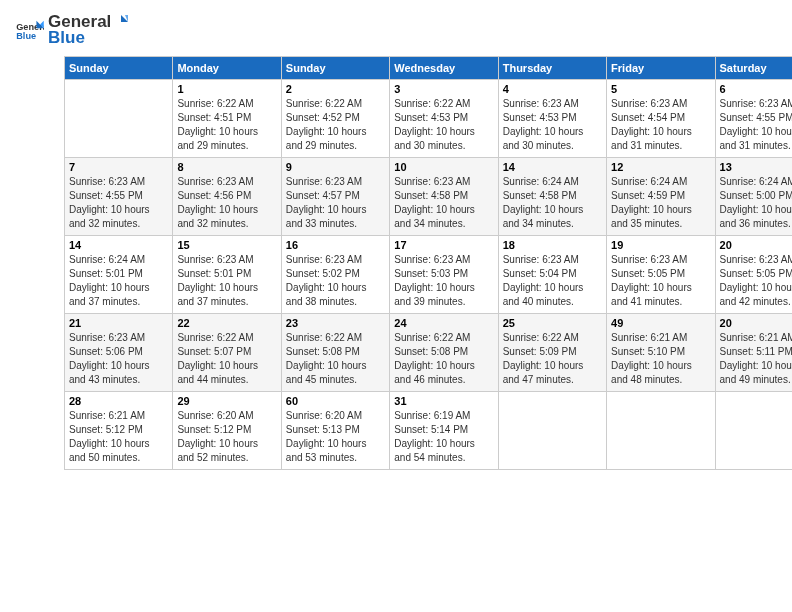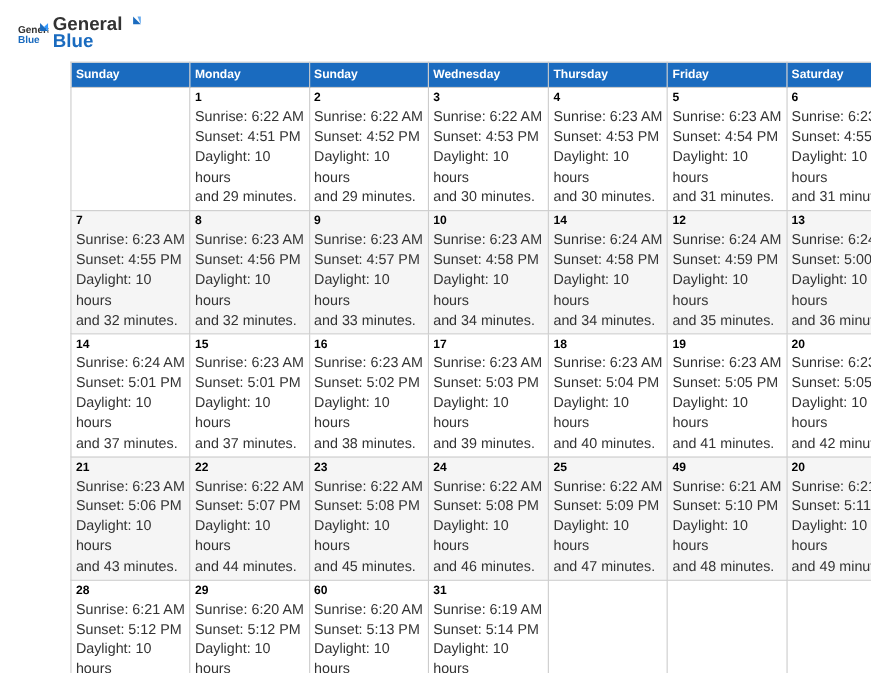--- a/index.html
+++ b/index.html
@@ -67,21 +67,21 @@
     tbody tr:nth-child(even) td {
       background: #f5f5f5;
     }
     .day-number {
       font-size: 11px;
       font-weight: bold;
       margin-bottom: 2px;
       display: block;
     }
     .day-info {
-      font-size: 13px;
+      font-size: 10px;
       line-height: 1.4;
       color: #333;
     }
     .empty-cell {
       background: #fff !important;
     }
   </style>
 </head>
 <body>
 

